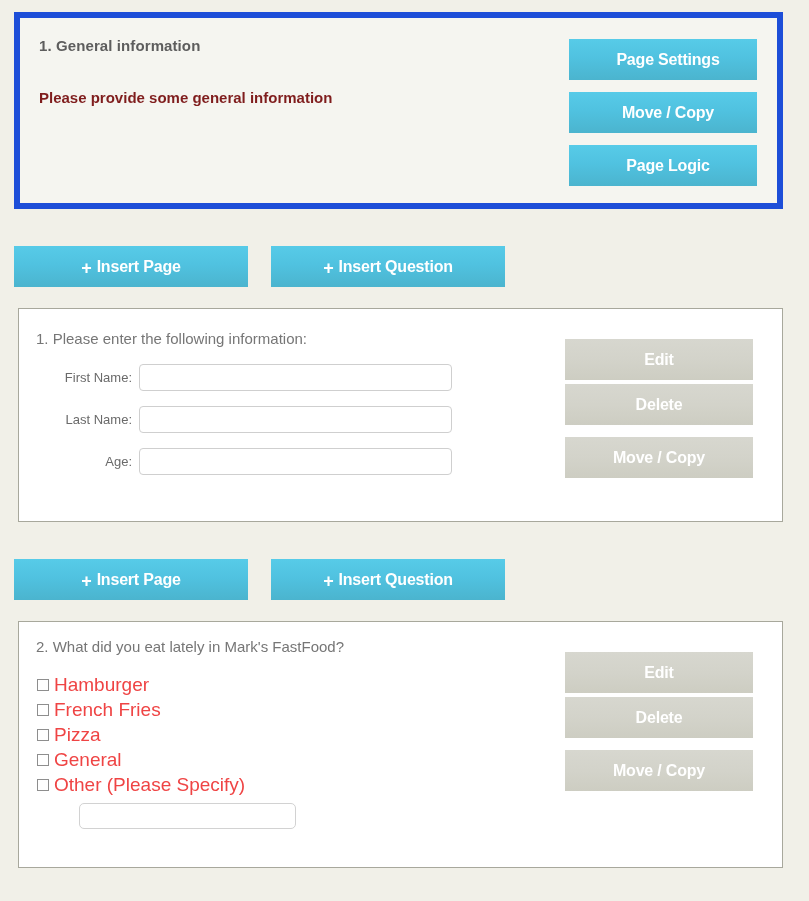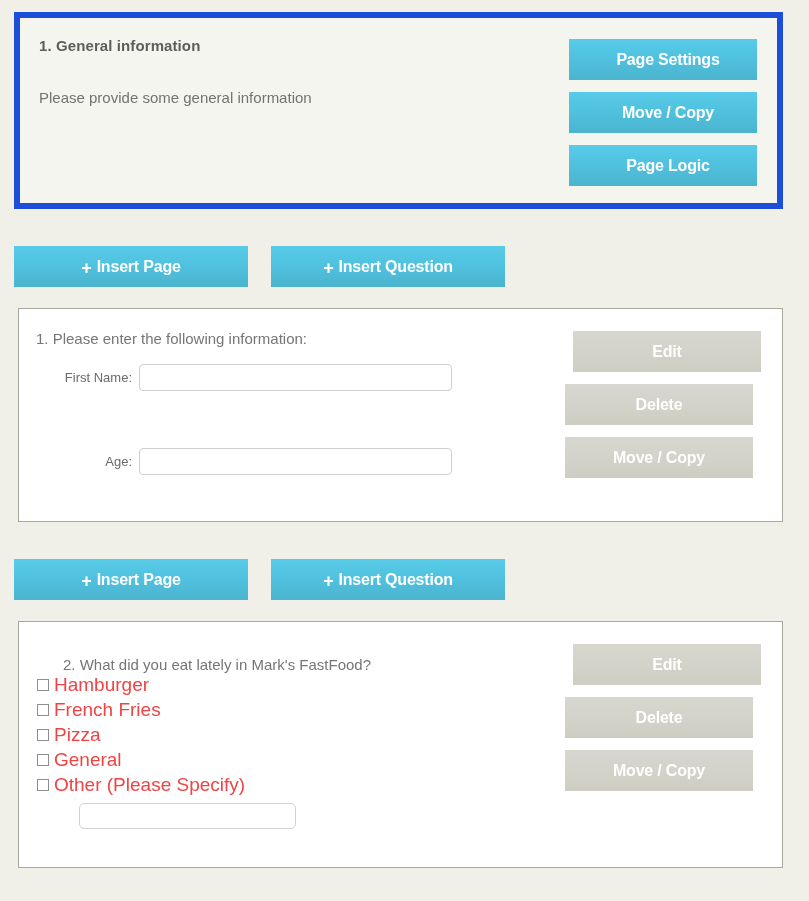--- a/index.html
+++ b/index.html
@@ -34,22 +34,22 @@
     font-size: 15px;
     font-weight: bold;
     color: #5d5d5d;
     letter-spacing: 0.1px;
   }
   .page-desc {
     position: absolute;
     left: 19px;
     top: 71px;
     font-size: 15px;
-    font-weight: normal;
-    color: #737373;
+    font-weight: bold;
+    color: #7f1d1d;
   }
 
   
   .btn-blue {
     box-sizing: border-box;
     background: linear-gradient(to bottom, #57cbe8 0%, #50c2e0 45%, #4bb4ce 100%);
     border: none;
     color: #ffffff;
     font-family: "Liberation Sans", sans-serif;
     font-size: 16px;
@@ -122,21 +122,21 @@
   }
   .question-title {
     position: absolute;
     left: 17px;
     font-size: 15px;
     color: #767676;
     white-space: nowrap;
     text-align: center;
   }
   .question-panel-1 .question-title { top: 21px; }
-  .question-panel-2 .question-title { top: 34px; margin-left: 27px; }
+  .question-panel-2 .question-title { top: 16px; }
 
   
   .field-row {
     position: absolute;
     left: 17px;
     width: 420px;
     height: 24px;
   }
   .field-row-0 { top: 55px; }
   .field-row-1 { top: 97px; }
@@ -222,21 +222,21 @@
     font-size: 16px;
     font-weight: bold;
     letter-spacing: -0.2px;
     text-align: center;
     cursor: pointer;
     padding: 0;
     display: flex;
     align-items: center;
     justify-content: center;
   }
-  .btn-gray-0 { top: 22px; margin-left: 8px; }
+  .btn-gray-0 { top: 30px; }
   .btn-gray-1 { top: 75px; }
   .btn-gray-2 { top: 128px; }
 </style>
 </head>
 <body>
 
 <div class="page-panel">
 
   <div class="page-title">1. General information</div>
 
@@ -262,20 +262,24 @@
 
 <div class="question-panel question-panel-1">
 
   <div class="question-title">1. Please enter the following information:</div>
 
   <div class="field-row field-row-0">
     <div class="field-label">First Name:</div>
     <input class="field-input" type="text" value="" style="">
   </div>
 
+  <div class="field-row field-row-1">
+    <div class="field-label">Last Name:</div>
+    <input class="field-input" type="text" value="" style="">
+  </div>
 
   <div class="field-row field-row-2">
     <div class="field-label">Age:</div>
     <input class="field-input" type="text" value="" style="">
   </div>
 
   <button class="btn-gray btn-gray-0">Edit</button>
   <button class="btn-gray btn-gray-1">Delete</button>
   <button class="btn-gray btn-gray-2">Move / Copy</button>
 </div>

